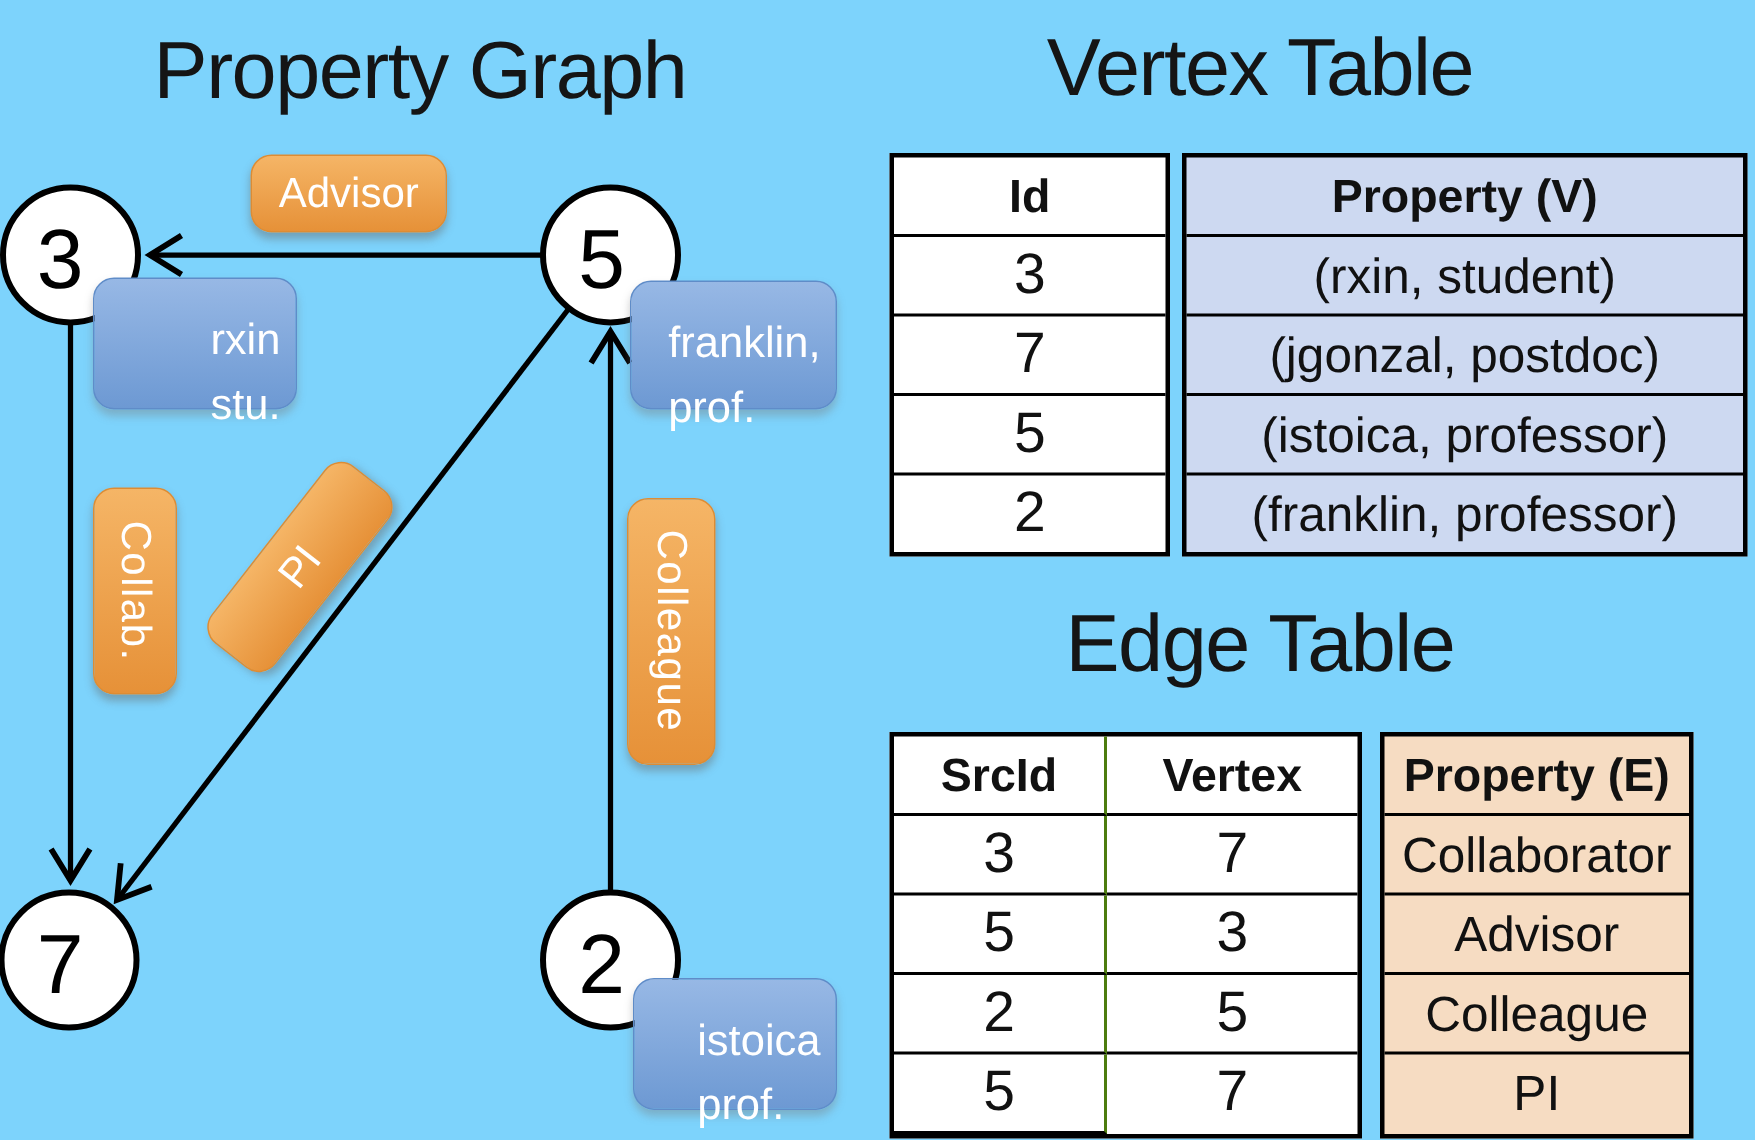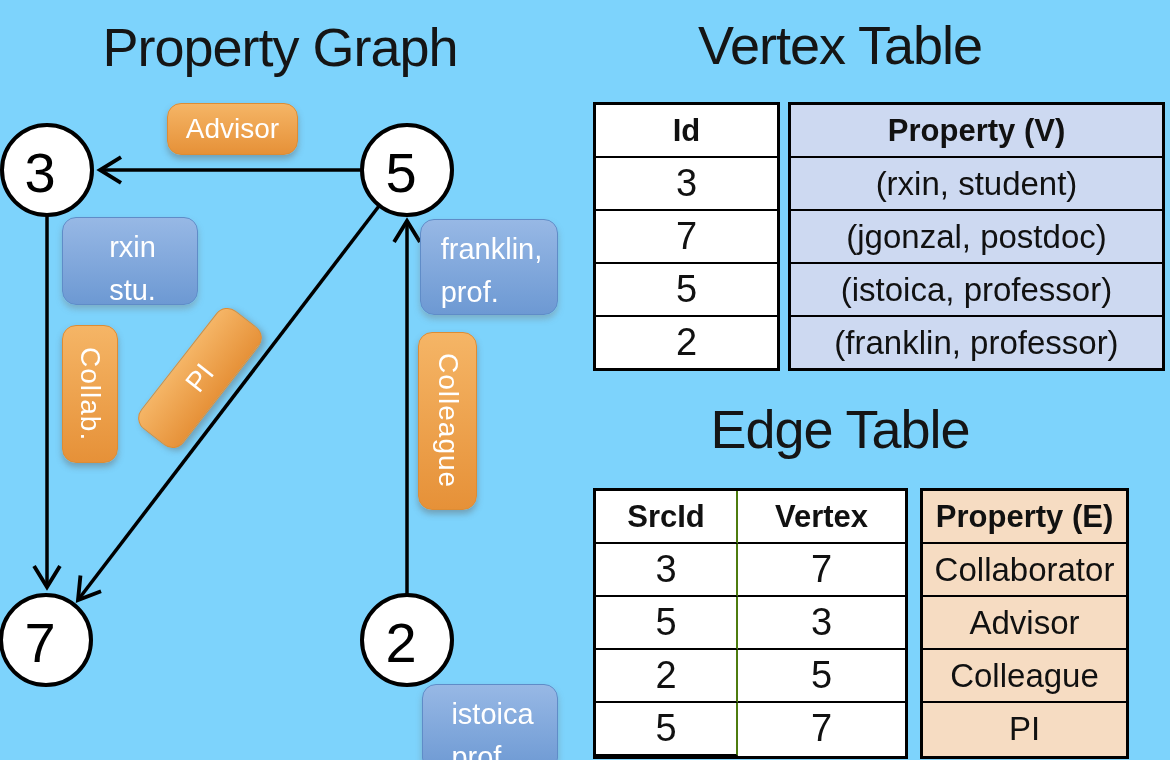--- a/index.html
+++ b/index.html
@@ -31,22 +31,22 @@
     background:linear-gradient(180deg,#f5b566,#e69138);
     border:1px solid #dd8c34;
     box-shadow:0 4px 6px rgba(100,100,100,0.45);
     color:#fff;font-size:28px;
   }
   .pill.blue{
     background:linear-gradient(180deg,#97b8e5,#6d99d3);
     border:1px solid #5f8cc8;
     box-shadow:0 4px 6px rgba(120,120,120,0.4);
     color:#fff;font-size:29px;
-    justify-content:center;align-items:flex-start;
-    padding:8px 10px 0 15px;line-height:43px;margin-top:32px;
+    justify-content:flex-end;align-items:flex-start;
+    padding:20px 10px 0 15px;line-height:43px;
   }
   .vtext{writing-mode:vertical-rl;text-orientation:mixed;letter-spacing:1px;}
 
   
   .tbl{position:absolute;display:flex;}
   .colbox{border:3px solid #000;background:#fff;box-sizing:border-box;}
   .cell{
     height:51px;display:flex;align-items:center;justify-content:center;
     border-bottom:2px solid #000;font-size:33px;box-sizing:content-box;
   }
@@ -93,21 +93,21 @@
   <div class="pill orange" style="left:125px;top:351px;width:150px;height:54px;transform:rotate(-52deg);">PI</div>
   <div class="pill orange" style="left:418px;top:332px;width:59px;height:178px;">
     <span class="vtext">Colleague</span>
   </div>
 
   <div class="pill blue" style="left:62px;top:185px;width:136px;height:88px;">
     <span>
       <span>rxin</span><br><span>stu.</span>
     </span>
   </div>
-  <div class="pill blue" style="left:420px;top:187px;width:138px;height:96px;">
+  <div class="pill blue" style="left:420px;top:187px;width:138px;height:86px;">
     <span>
       <span>franklin,</span><br><span>prof.</span>
     </span>
   </div>
   <div class="pill blue" style="left:422px;top:652px;width:136px;height:88px;">
     <span>
       <span>istoica</span><br><span>prof.</span>
     </span>
   </div>
 

